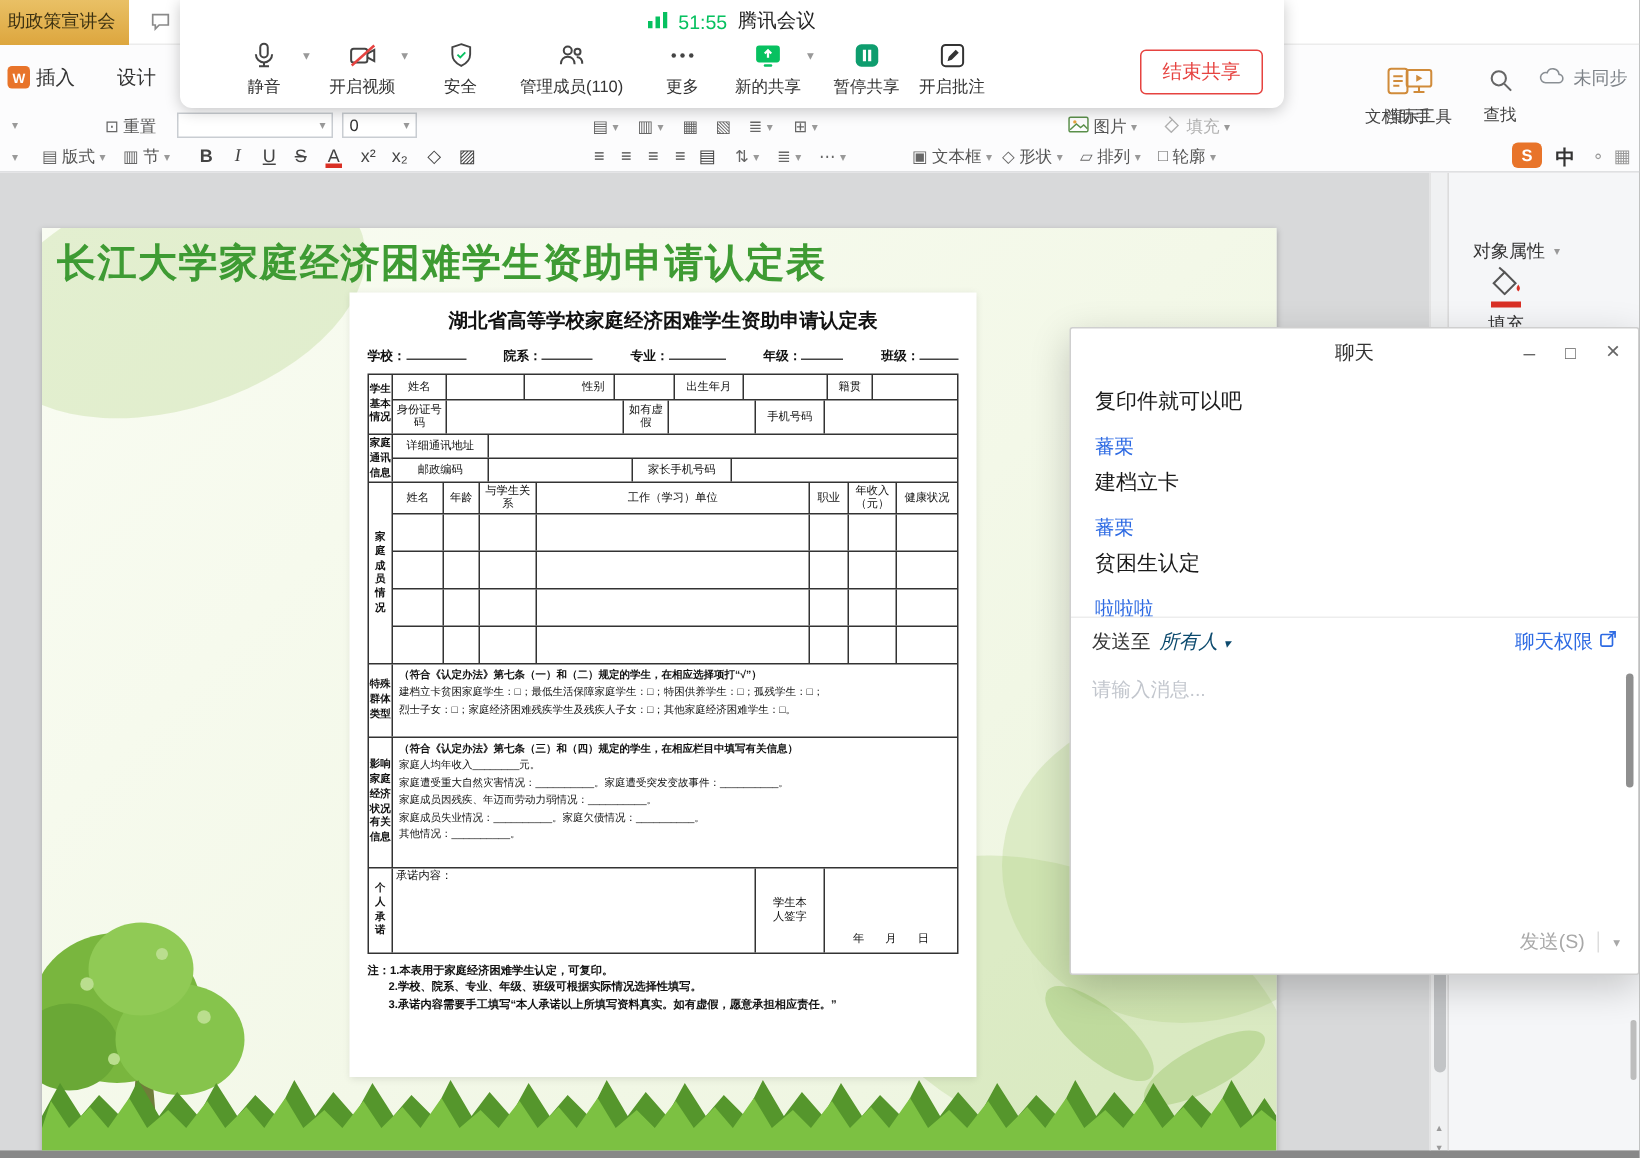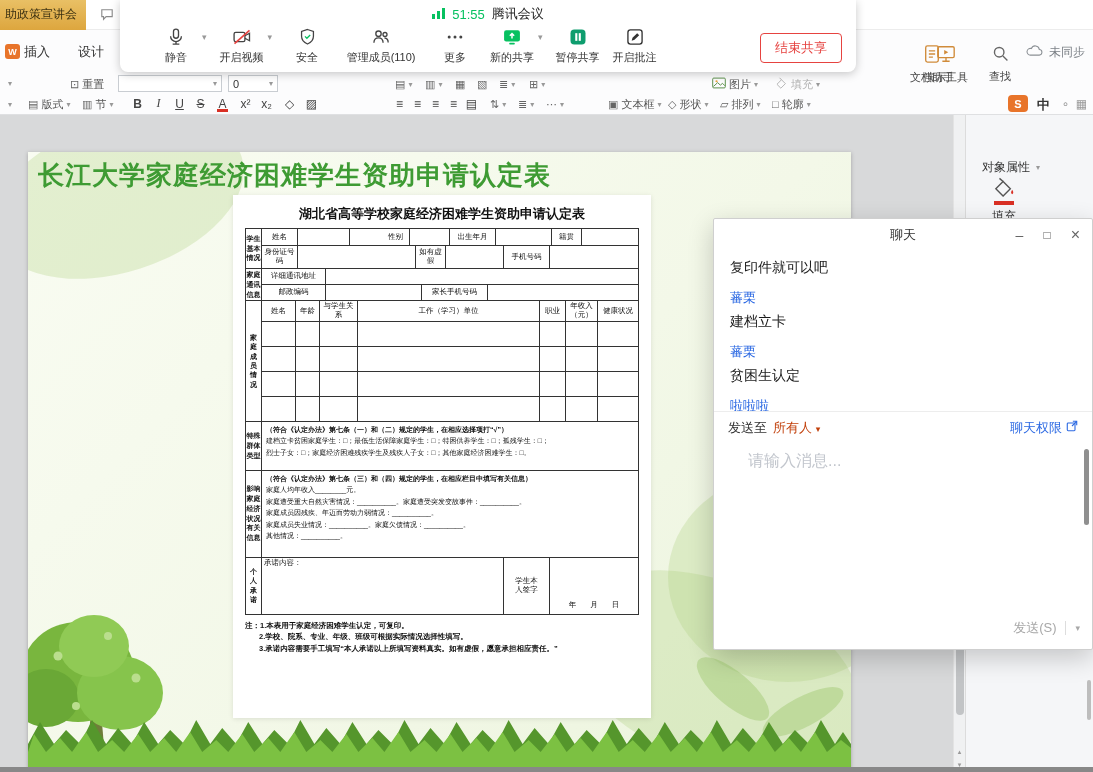--- a/index.html
+++ b/index.html
@@ -93,23 +93,23 @@
 
 .chat{position:absolute;left:713px;top:218px;width:380px;height:432px;background:#fff;border:1px solid #cfcfcf;box-shadow:0 8px 26px rgba(0,0,0,.20);z-index:50;display:flex;flex-direction:column;border-radius:2px;}
 .c-header{height:32px;flex:0 0 32px;display:flex;align-items:center;justify-content:center;position:relative;font-size:13px;color:#333;}
 .c-winbtns{position:absolute;right:12px;top:0;height:100%;display:flex;gap:20px;align-items:center;color:#666;font-size:14px;}
 .c-msgs{flex:1;padding:2px 16px;overflow:hidden;position:relative;}
 .c-user{font-size:13px;color:#2d6ae3;margin:12px 0 6px;}
 .c-user:empty{display:none;}
 .c-msg{font-size:14px;color:#1a1a1a;margin:6px 0 12px;}
 .c-scroll{position:absolute;right:3px;top:230px;width:5px;height:76px;background:#8f8f8f;border-radius:3px;z-index:55;}
 .c-sendbar{flex:0 0 32px;display:flex;align-items:center;padding:0 14px;border-top:1px solid #ededed;font-size:13px;gap:6px;}
-.c-blue{color:#c2410c;}
+.c-blue{color:#0c4a6e;font-style:italic;}
 .c-permission{margin-left:auto;color:#2d6ae3;display:flex;gap:4px;align-items:center;}
-.c-input{flex:1;border:none;outline:none;resize:none;padding:8px 14px;font-size:16px;font-family:inherit;color:#333;background:transparent;margin-left:20px;}
+.c-input{flex:1;border:none;outline:none;resize:none;padding:8px 14px;font-size:13px;font-family:inherit;color:#333;background:transparent;}
 .c-input::placeholder{color:#c2c6cd;}
 .c-sendrow{flex:0 0 34px;display:flex;justify-content:flex-end;align-items:center;padding:0 12px 8px;color:#a8a8a8;font-size:13px;gap:9px;}
 .c-div{width:1px;height:14px;background:#ddd;}
 </style>
 </head>
 <body>
 
 <div class="screen">
 
   <div class="top-strip">
@@ -301,20 +301,27 @@
       <div class="leaf-blob" style="left:-40px;top:-30px;width:260px;height:150px;transform:rotate(-18deg);"></div>
       <div class="leaf-blob" style="left:640px;top:320px;width:240px;height:210px;"></div>
       <div class="leaf-blob" style="left:530px;top:430px;width:310px;height:180px;transform:rotate(22deg);"></div>
       <div class="leaf-blob" style="left:660px;top:520px;width:90px;height:34px;transform:rotate(40deg);background:rgba(150,195,100,.40);"></div>
       <div class="leaf-blob" style="left:730px;top:545px;width:90px;height:30px;transform:rotate(-28deg);background:rgba(150,195,100,.40);"></div>
 
       <div class="slide-title">长江大学家庭经济困难学生资助申请认定表</div>
 
       <div class="form-page">
         <div class="f-title">湖北省高等学校家庭经济困难学生资助申请认定表</div>
+        <div class="f-meta">
+          <span><span>学校：</span><span class="bl" style="width:40px;"></span></span>
+          <span><span>院系：</span><span class="bl" style="width:34px;"></span></span>
+          <span><span>专业：</span><span class="bl" style="width:38px;"></span></span>
+          <span><span>年级：</span><span class="bl" style="width:28px;"></span></span>
+          <span><span>班级：</span><span class="bl" style="width:26px;"></span></span>
+        </div>
 
         <div class="ftab">
 
           <div class="fsec first">
             <div class="flabel">
                 <span class="v2">学生基本情况</span>
               </div>
             <div class="fbody">
               <div class="frow first" style="min-height:16px;">
                 <div class="fc" style="flex:0 0 36px;">姓名</div>

